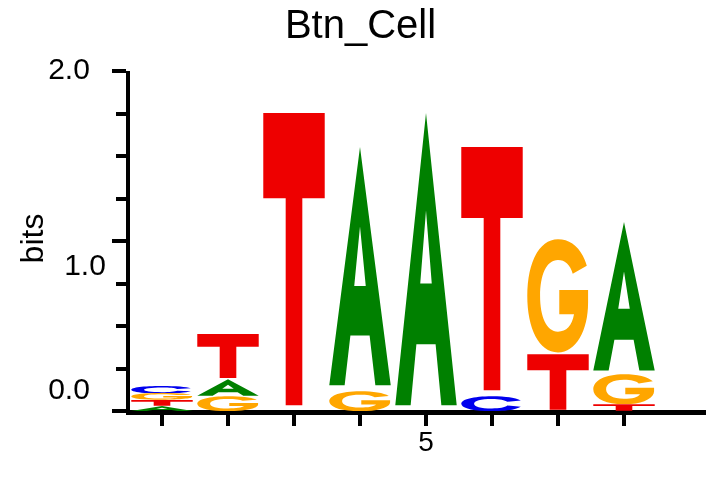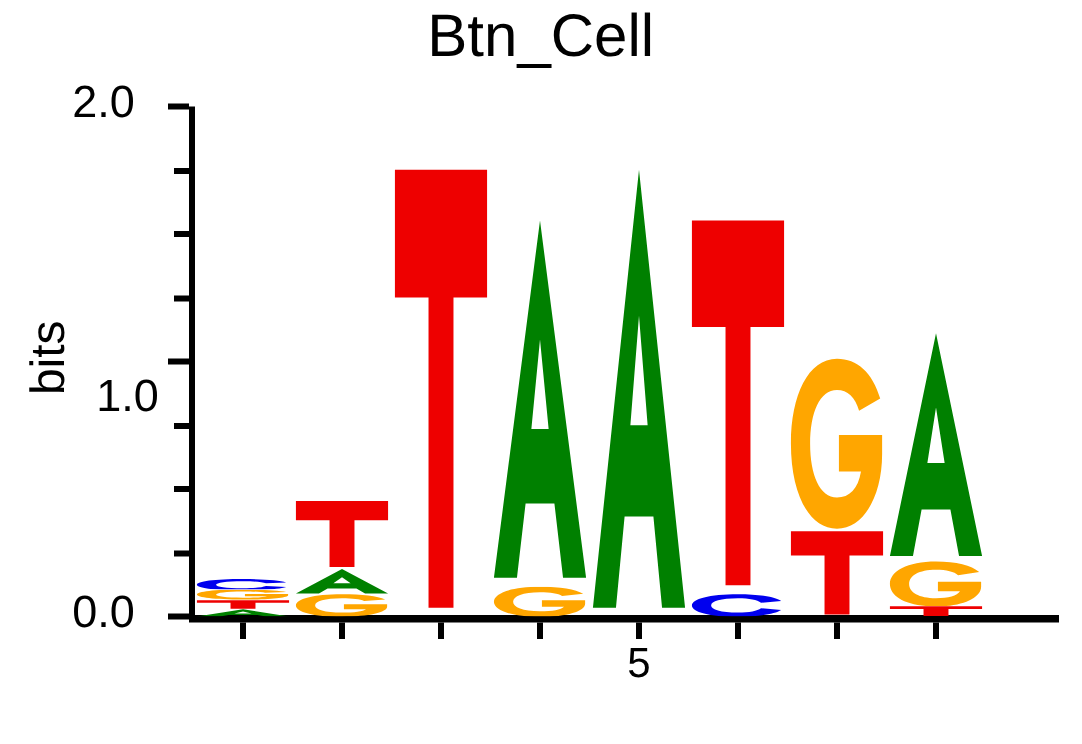--- a/index.html
+++ b/index.html
@@ -144,21 +144,21 @@
         <div class="y-tick-minor" style="top: 366.5px;"></div>
         <div class="y-tick-minor" style="top: 324px;"></div>
         <div class="y-tick-minor" style="top: 281.5px;"></div>
         <div class="y-tick-major" style="top: 239px;"></div>
         <div class="y-tick-minor" style="top: 196.5px;"></div>
         <div class="y-tick-minor" style="top: 154px;"></div>
         <div class="y-tick-minor" style="top: 111.5px;"></div>
         <div class="y-tick-major" style="top: 69px;"></div>
       </div>
     <div id="y-tick-labels">
-        <div class="y-tick-label" style="top: 394px; left: 30px; width: 78px;">0.0</div>
+        <div class="y-tick-label" style="top: 374px; left: 30px; width: 78px;">0.0</div>
         <div class="y-tick-label" style="top: 224px; left: 46px; width: 78px; margin-top: 26px;">1.0</div>
         <div class="y-tick-label" style="top: 54px; left: 30px; width: 78px;">2.0</div>
       </div>
     <div id="x-ticks">
         <div class="x-tick" style="left: 160px;"></div>
         <div class="x-tick" style="left: 226px;"></div>
         <div class="x-tick" style="left: 292px;"></div>
         <div class="x-tick" style="left: 358px;"></div>
         <div class="x-tick" style="left: 424px;"></div>
         <div class="x-tick" style="left: 490px;"></div>

